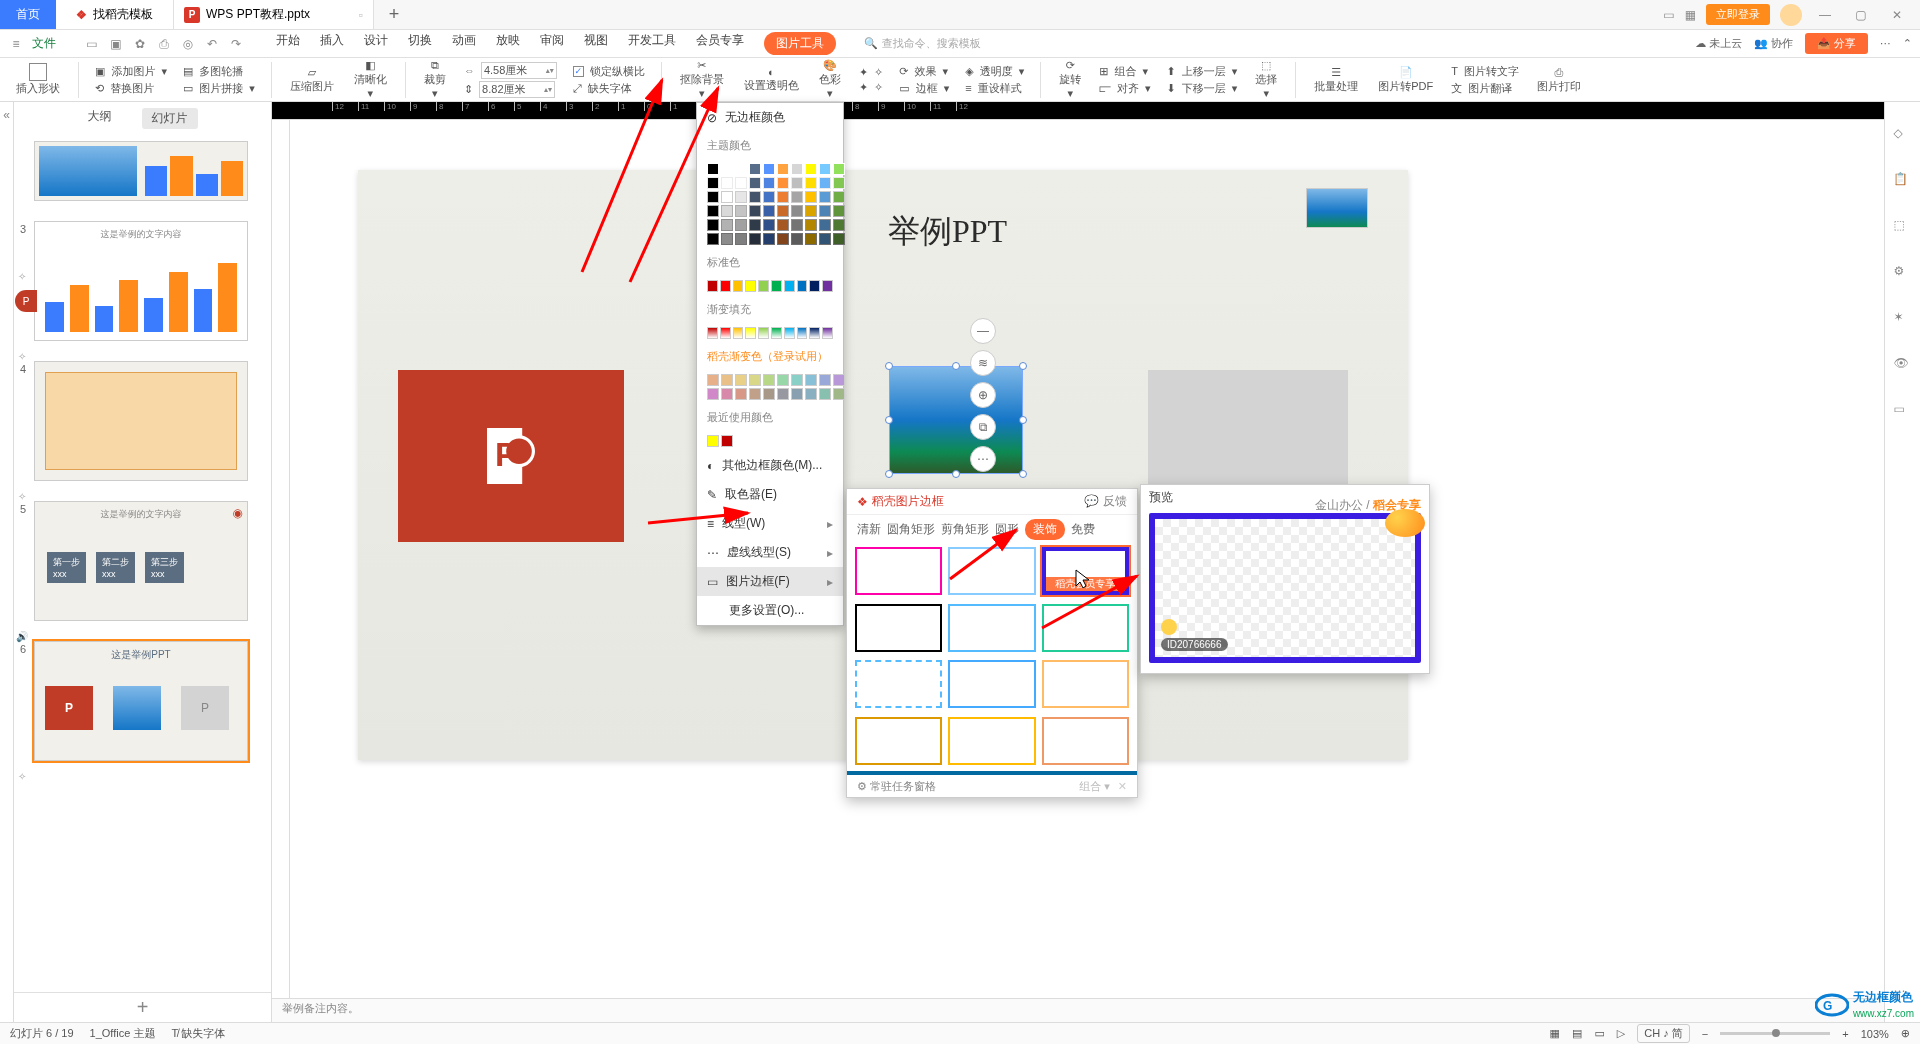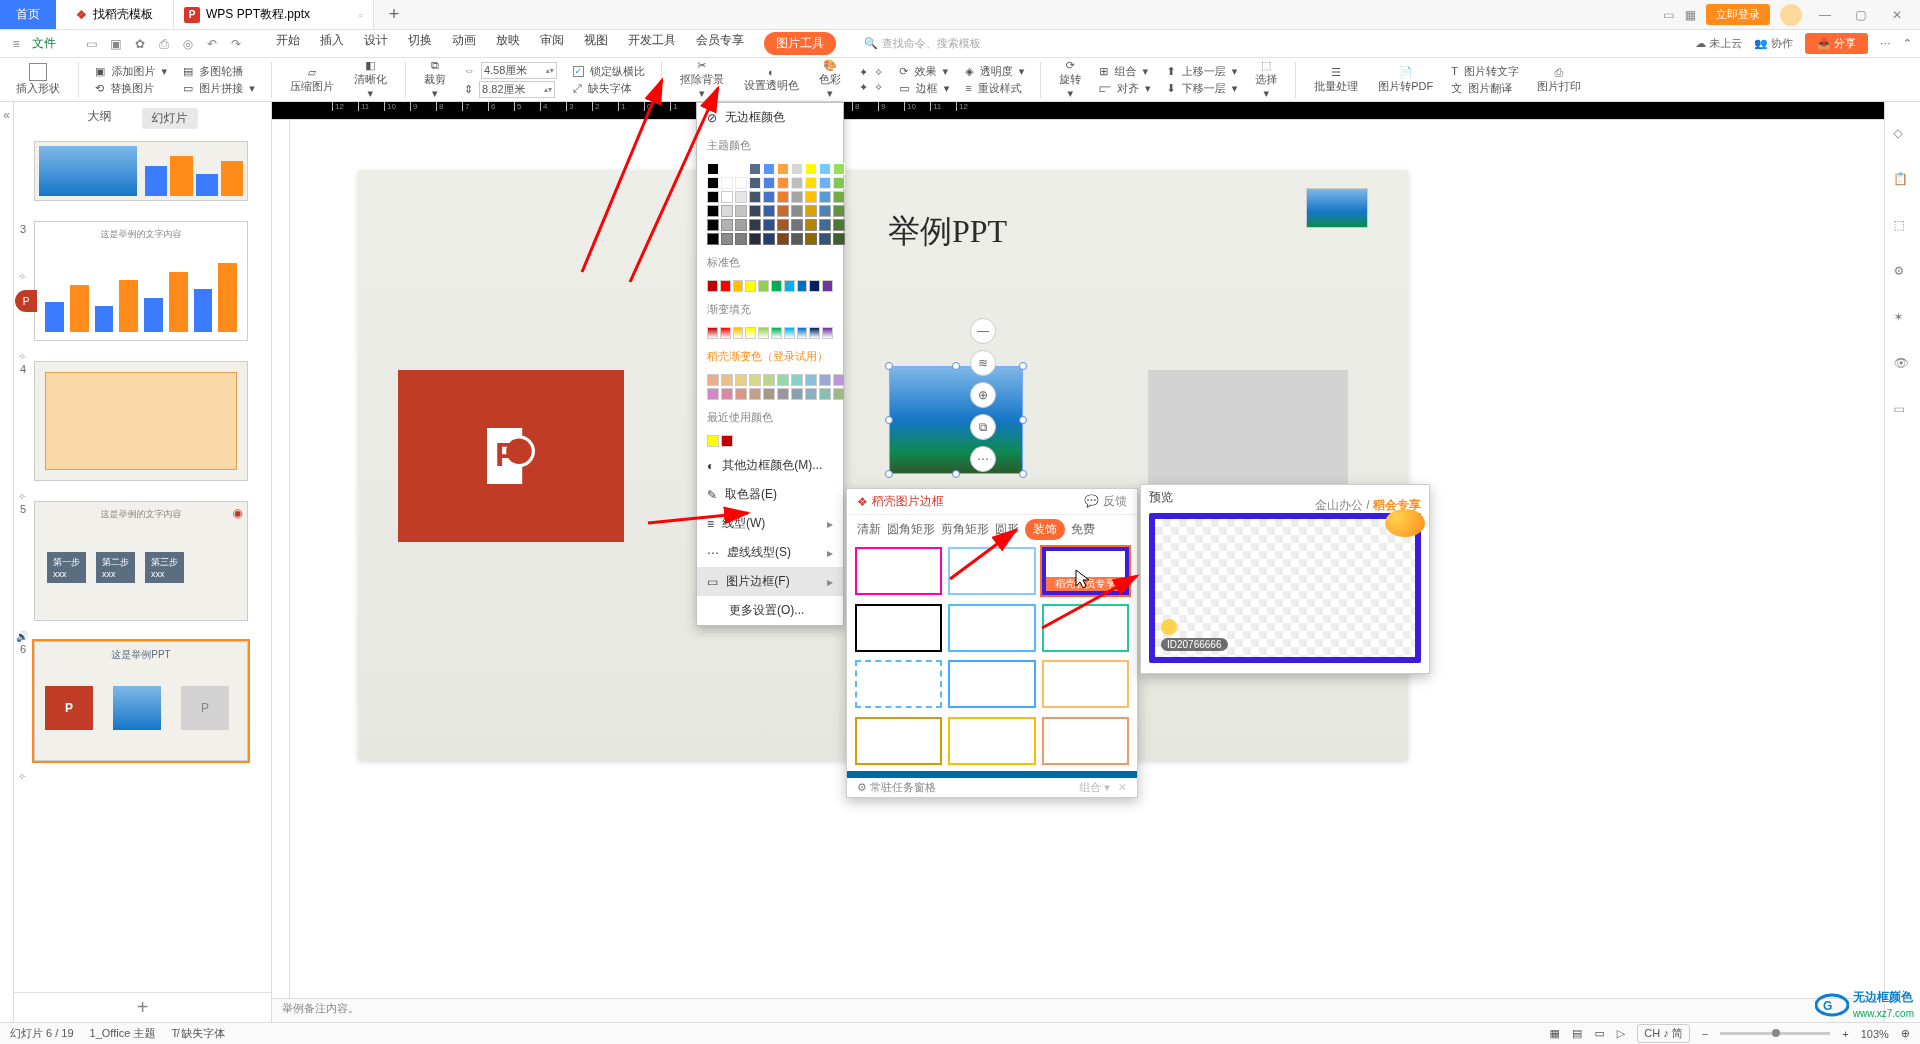--- a/index.html
+++ b/index.html
@@ -99,21 +99,21 @@
 .frame-panel { position: absolute; left: 846px; top: 488px; width: 292px; height: 310px; background: #fff; border: 1px solid #ccc; box-shadow: 0 4px 12px rgba(0,0,0,0.25); z-index: 55; display: flex; flex-direction: column;}
 .fp-head { height: 26px; display: flex; align-items: center; padding: 0 10px; font-size: 12px; color: #444; justify-content: space-between; border-bottom: 1px solid #eee;}
 .fp-head .l { display:flex; align-items:center; gap:4px; color:#d9372a;}
 .fp-head .r { color:#888;}
 .fp-tabs { height: 28px; display: flex; align-items: center; gap: 6px; padding: 0 10px; font-size: 12px; color: #666;}
 .fp-tabs .active { background: #ff6a33; color: #fff; padding: 2px 8px; border-radius: 10px;}
 .fp-grid { flex:1; padding: 4px 8px; display: grid; grid-template-columns: repeat(3, 1fr); gap: 6px; overflow: hidden;}
 .fp-item { height: 48px; border: 1px solid #ccc; position: relative; background:#fff;}
 .fp-item.sel { outline: 2px solid #ff6a33;}
 .fp-item .badge { position:absolute; bottom:0; left:0; right:0; background: rgba(255,107,51,0.92); color:#fff; font-size:10px; text-align:center;}
-.fp-foot { height: 26px; border-top: 7px solid #0369a1; display: flex; align-items: center; padding: 0 10px; font-size: 11px; color: #888; gap:8px;}
+.fp-foot { height: 26px; border-top: 4px solid #0369a1; display: flex; align-items: center; padding: 0 10px; font-size: 11px; color: #888; gap:8px;}
 
 
 .preview-panel { position: absolute; left: 1140px; top: 484px; width: 290px; height: 190px; background: #fff; border: 1px solid #ccc; box-shadow: 0 4px 12px rgba(0,0,0,0.25); z-index: 56;}
 .pv-head { height: 24px; display: flex; align-items: center; justify-content: space-between; padding: 0 8px; font-size: 12px; color: #444;}
 .pv-head .r { color: #888; margin-top: 16px;}
 .pv-head .r b { color: #ff8b1a;}
 .pv-body { margin: 4px 8px 8px 8px; height: 150px; border: 6px solid #3a1de0; border-radius: 2px; position: relative; background: repeating-conic-gradient(#eee 0% 25%, #fff 0% 50%) 0 0/16px 16px;}
 .pv-planet { position:absolute; right:-10px; top:-10px; width:40px; height:28px; background: radial-gradient(circle at 30% 30%, #ffd24c, #ff8b1a); border-radius: 50% 50% 50% 50%;}
 .pv-id { position:absolute; left:6px; bottom:6px; background: rgba(0,0,0,0.55); color:#fff; font-size:10px; padding:1px 6px; border-radius:8px;}
 

